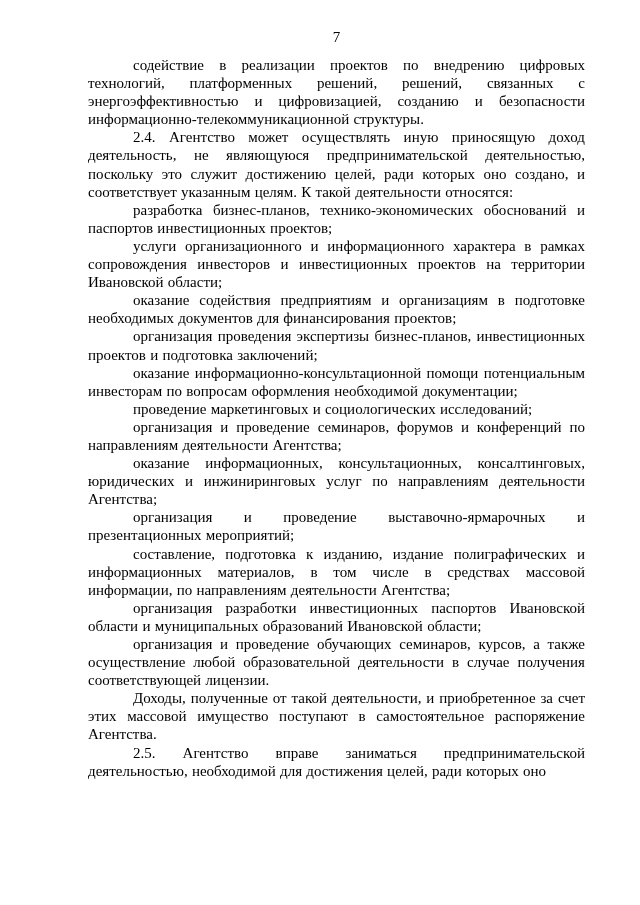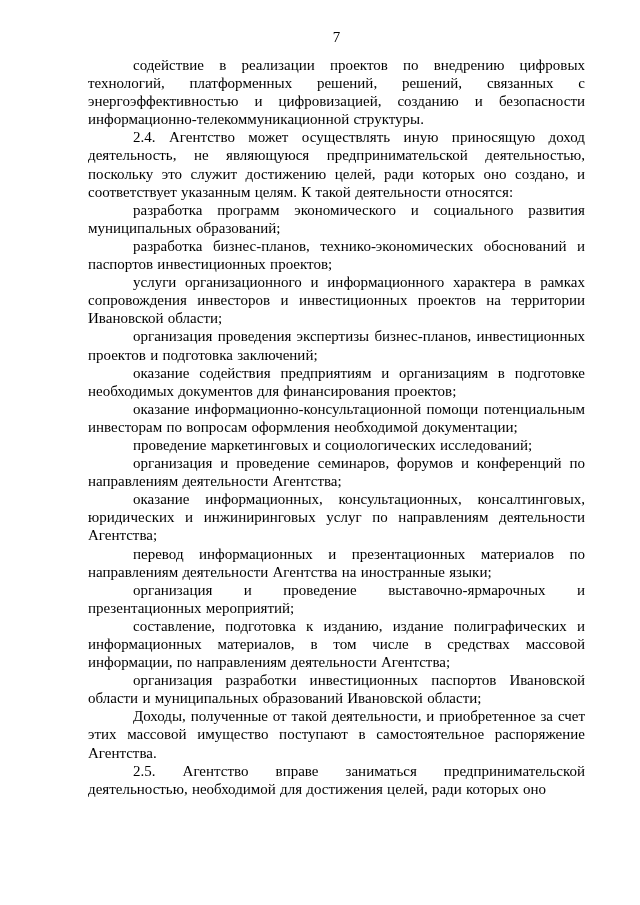--- a/index.html
+++ b/index.html
@@ -37,29 +37,28 @@
 </style>
 </head>
 <body>
 
 <div class="page">
   <div class="page-number">7</div>
 
   <div class="doc-body">
     <p>содействие в реализации проектов по внедрению цифровых технологий, платформенных решений, решений, связанных с энергоэффективностью и цифровизацией, созданию и безопасности информационно-телекоммуникационной структуры.</p>
     <p>2.4. Агентство может осуществлять иную приносящую доход деятельность, не являющуюся предпринимательской деятельностью, поскольку это служит достижению целей, ради которых оно создано, и соответствует указанным целям. К такой деятельности относятся:</p>
-    <p>разработка программ экономического и социального развития муниципальных образований;</p>
     <p>разработка бизнес-планов, технико-экономических обоснований и паспортов инвестиционных проектов;</p>
     <p>услуги организационного и информационного характера в рамках сопровождения инвесторов и инвестиционных проектов на территории Ивановской области;</p>
+    <p>оказание содействия предприятиям и организациям в подготовке необходимых документов для финансирования проектов;</p>
     <p>организация проведения экспертизы бизнес-планов, инвестиционных проектов и подготовка заключений;</p>
-    <p>оказание содействия предприятиям и организациям в подготовке необходимых документов для финансирования проектов;</p>
     <p>оказание информационно-консультационной помощи потенциальным инвесторам по вопросам оформления необходимой документации;</p>
     <p>проведение маркетинговых и социологических исследований;</p>
     <p>организация и проведение семинаров, форумов и конференций по направлениям деятельности Агентства;</p>
     <p>оказание информационных, консультационных, консалтинговых, юридических и инжиниринговых услуг по направлениям деятельности Агентства;</p>
-    <p>перевод информационных и презентационных материалов по направлениям деятельности Агентства на иностранные языки;</p>
     <p>организация и проведение выставочно-ярмарочных и презентационных мероприятий;</p>
     <p>составление, подготовка к изданию, издание полиграфических и информационных материалов, в том числе в средствах массовой информации, по направлениям деятельности Агентства;</p>
     <p>организация разработки инвестиционных паспортов Ивановской области и муниципальных образований Ивановской области;</p>
+    <p>организация и проведение обучающих семинаров, курсов, а также осуществление любой образовательной деятельности в случае получения соответствующей лицензии.</p>
     <p>Доходы, полученные от такой деятельности, и приобретенное за счет этих массовой имущество поступают в самостоятельное распоряжение Агентства.</p>
     <p>2.5. Агентство вправе заниматься предпринимательской деятельностью, необходимой для достижения целей, ради которых оно</p>
   </div>
 </div>
 
 </body></html>

